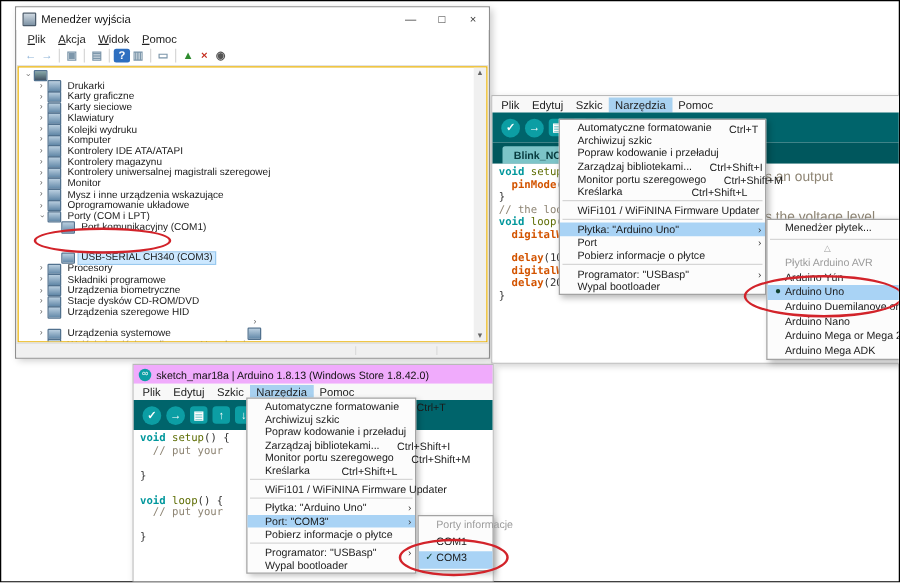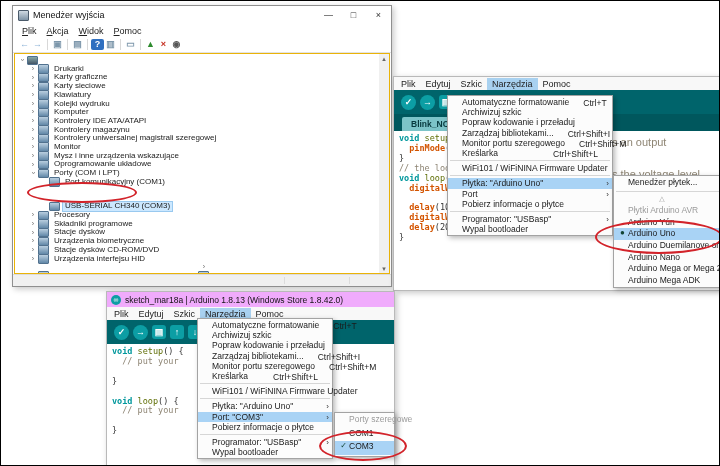--- a/index.html
+++ b/index.html
@@ -205,36 +205,31 @@
             <span class="tlabel">Procesory</span>
           </div>
           <div class="trow" style="padding-left: 14px;">
             <span class="tchev">›</span>
             <span class="tico"></span>
             <span class="tlabel">Składniki programowe</span>
           </div>
           <div class="trow" style="padding-left: 14px;">
             <span class="tchev">›</span>
             <span class="tico"></span>
-            <span class="tlabel">Stacje dysków</span>
-          </div>
-          <div class="trow" style="padding-left: 14px;">
-            <span class="tchev">›</span>
-            <span class="tico"></span>
             <span class="tlabel">Urządzenia biometryczne</span>
           </div>
           <div class="trow" style="padding-left: 14px;">
             <span class="tchev">›</span>
             <span class="tico"></span>
             <span class="tlabel">Stacje dysków CD-ROM/DVD</span>
           </div>
           <div class="trow" style="padding-left: 14px;">
             <span class="tchev">›</span>
             <span class="tico"></span>
-            <span class="tlabel">Urządzenia interfejsu HID</span>
+            <span class="tlabel">Urządzenia szeregowe HID</span>
           </div>
           <div class="trow" style="padding-left: 14px; flex-direction: column;">
             <span class="tchev">›</span>
             <span class="tico"></span>
             <span class="tlabel">Urządzenia programowe</span>
           </div>
           <div class="trow" style="padding-left: 14px;">
             <span class="tchev">›</span>
             <span class="tico"></span>
             <span class="tlabel">Urządzenia systemowe</span>
@@ -481,21 +476,21 @@
         <span class="marrow">›</span>
       </div>
       <div class="mrow">
         <span class="mchk"></span>
         <span class="mlabel">Wypal bootloader</span>
       </div>
     </div>
   <div class="popup" id="ports-sub">
       <div class="mrow mhead">
         <span class="mchk"></span>
-        <span class="mlabel">Porty szeregowe</span>
+        <span class="mlabel">Porty informacje</span>
       </div>
       <div class="mrow">
         <span class="mchk"></span>
         <span class="mlabel">COM1</span>
       </div>
       <div class="mrow hl">
         <span class="mchk">✓</span>
         <span class="mlabel">COM3</span>
       </div>
     </div>

